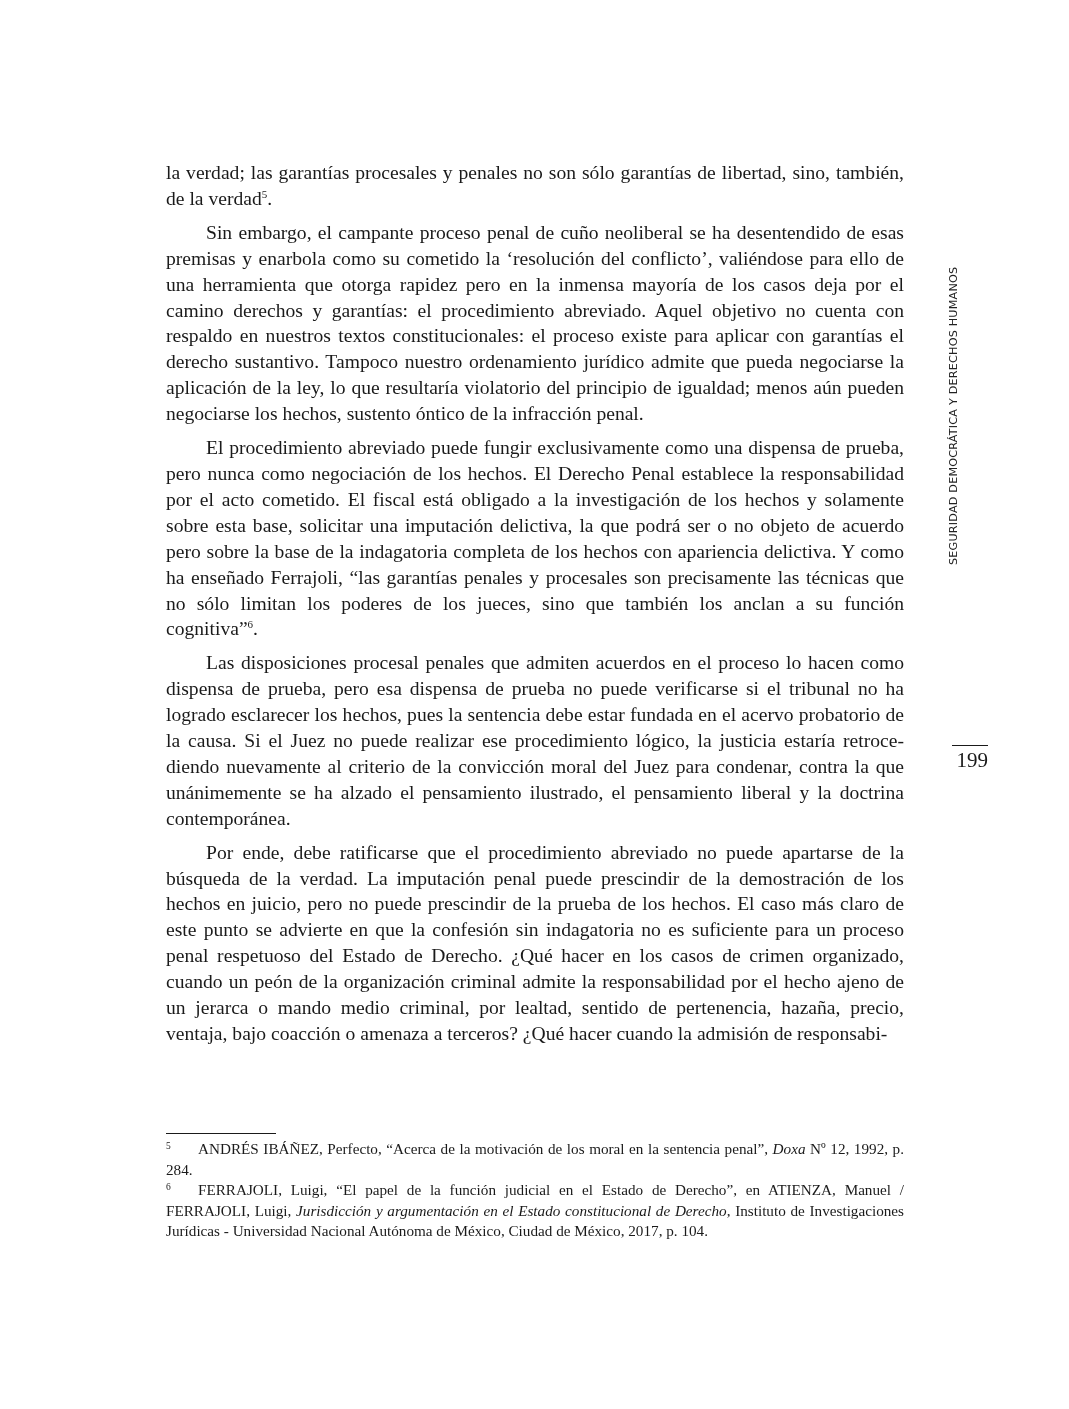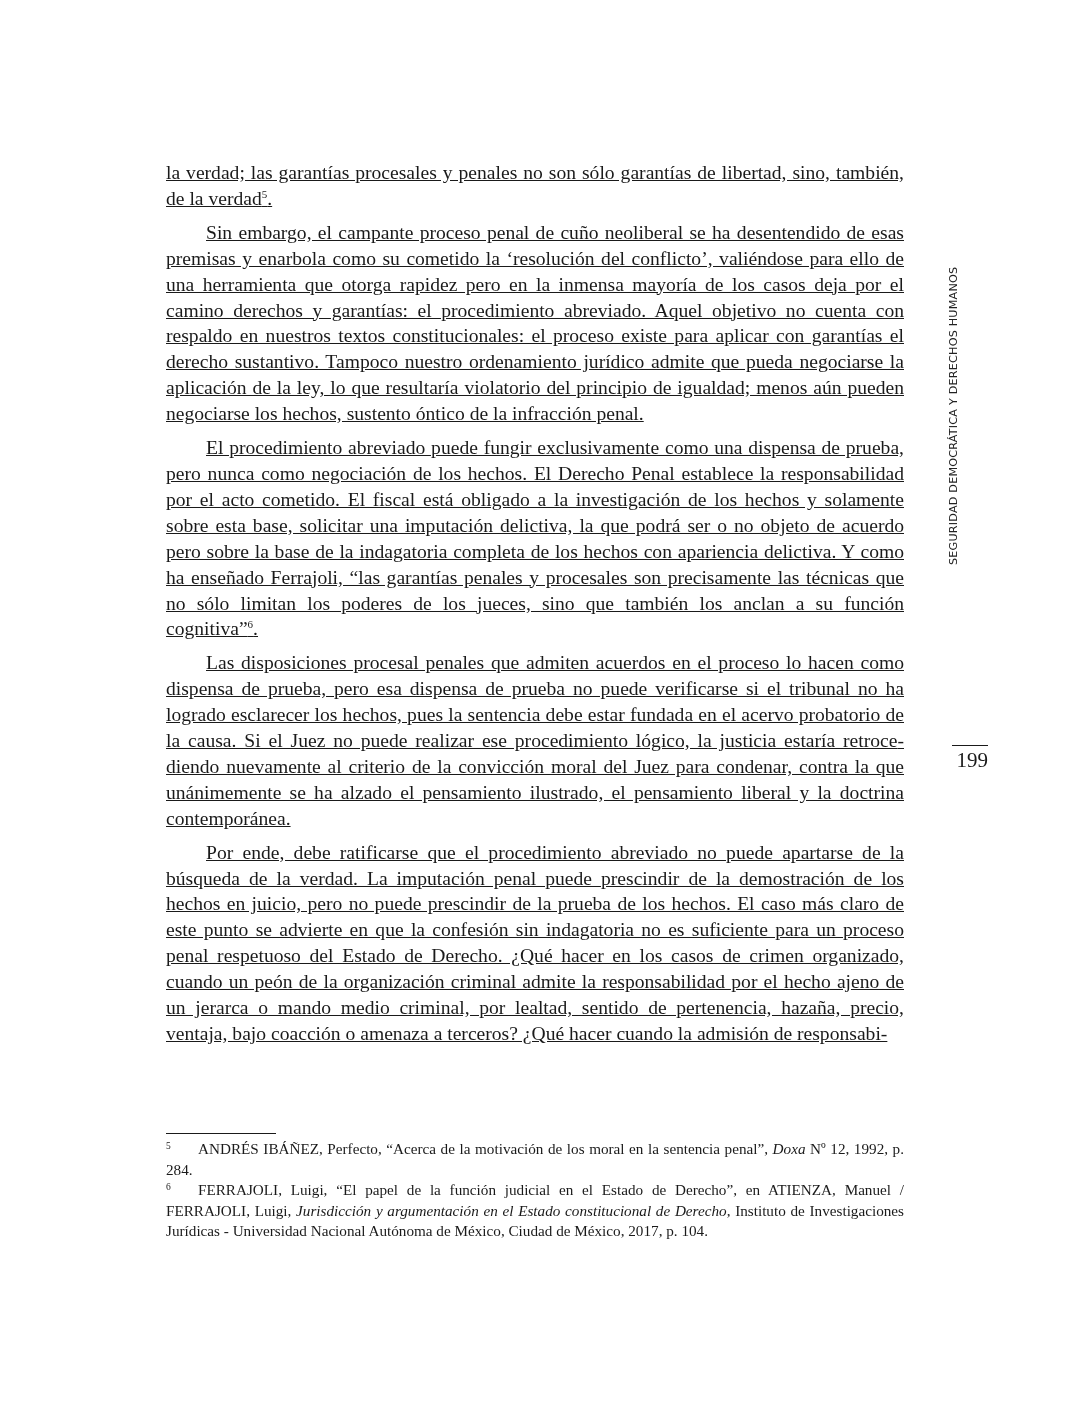--- a/index.html
+++ b/index.html
@@ -20,21 +20,20 @@
       left: 166px;
       top: 160px;
       width: 738px;
       font-size: 19.6px;
       line-height: 25.9px;
       text-align: justify;
       hyphens: manual;
     }
     .main-text p {
       margin: 0 0 8px 0;
-      text-decoration: underline;
     }
     .main-text p.indent {
       text-indent: 40px;
     }
     sup {
       font-size: 11px;
       line-height: 0;
       vertical-align: 7px;
     }
     .running-head {

